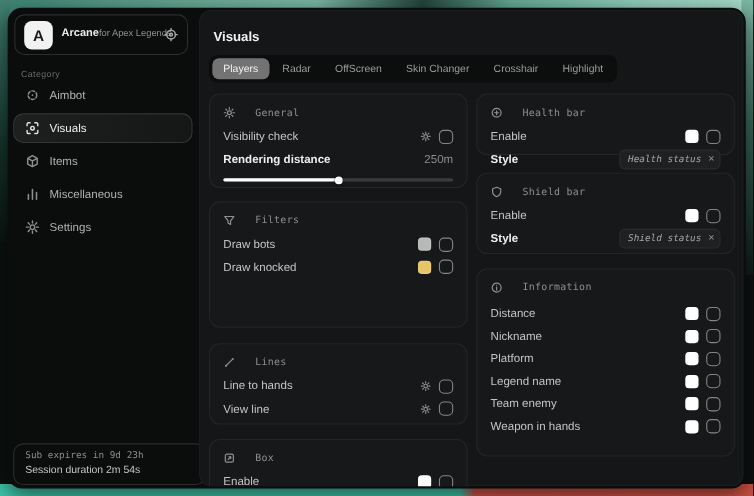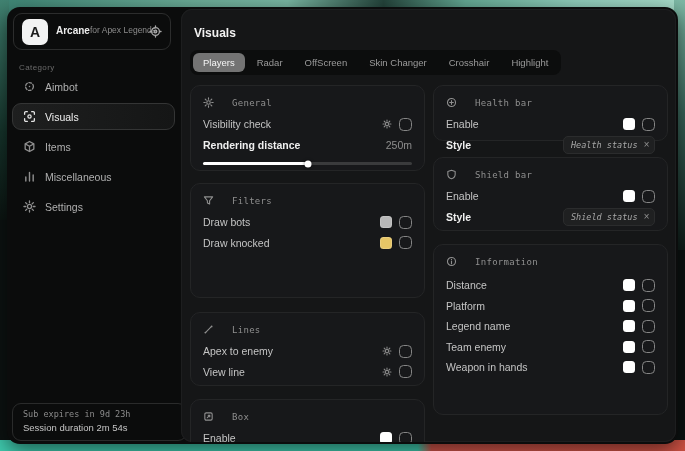--- a/index.html
+++ b/index.html
@@ -233,21 +233,21 @@
               <span class="picon">
                 <svg width="11" height="11" viewBox="0 0 12 12" fill="none" stroke="currentColor" stroke-width="1.2" stroke-linecap="round">
                   <path d="M3.2 8.8L8.8 3.2"></path>
                     <circle cx="2.6" cy="9.4" r="1" fill="currentColor" stroke="none"></circle>
                     <circle cx="9.4" cy="2.6" r="1" fill="currentColor" stroke="none"></circle>
                 </svg>
               </span>
               <span>Lines</span>
             </div>
             <div class="row">
-              <span class="rlabel">Apex to enemy</span>
+              <span class="rlabel">Line to hands</span>
               <span class="rctrl">
                 <span class="mini">
                   <svg width="10" height="10" viewBox="0 0 12 12" fill="none" stroke="currentColor" stroke-width="1.3" stroke-linecap="round">
                     <circle cx="6" cy="6" r="2"></circle>
                     <path d="M6 1.2v1.5M6 9.3v1.5M1.2 6h1.5M9.3 6h1.5M2.6 2.6l1 1M8.4 8.4l1 1M9.4 2.6l-1 1M3.6 8.4l-1 1"></path>
                   </svg>
                 </span>
                 <span class="checkbox"></span>
               </span>
             </div>
@@ -357,20 +357,27 @@
               <span>Information</span>
             </div>
             <div class="row">
               <span class="rlabel">Distance</span>
               <span class="rctrl">
                 <span class="swatch" style="background: rgb(255, 255, 255);"></span>
                 <span class="checkbox"></span>
               </span>
             </div>
             <div class="row">
+              <span class="rlabel">Nickname</span>
+              <span class="rctrl">
+                <span class="swatch" style="background: rgb(255, 255, 255);"></span>
+                <span class="checkbox"></span>
+              </span>
+            </div>
+            <div class="row">
               <span class="rlabel">Platform</span>
               <span class="rctrl">
                 <span class="swatch" style="background: rgb(255, 255, 255);"></span>
                 <span class="checkbox"></span>
               </span>
             </div>
             <div class="row">
               <span class="rlabel">Legend name</span>
               <span class="rctrl">
                 <span class="swatch" style="background: rgb(255, 255, 255);"></span>

